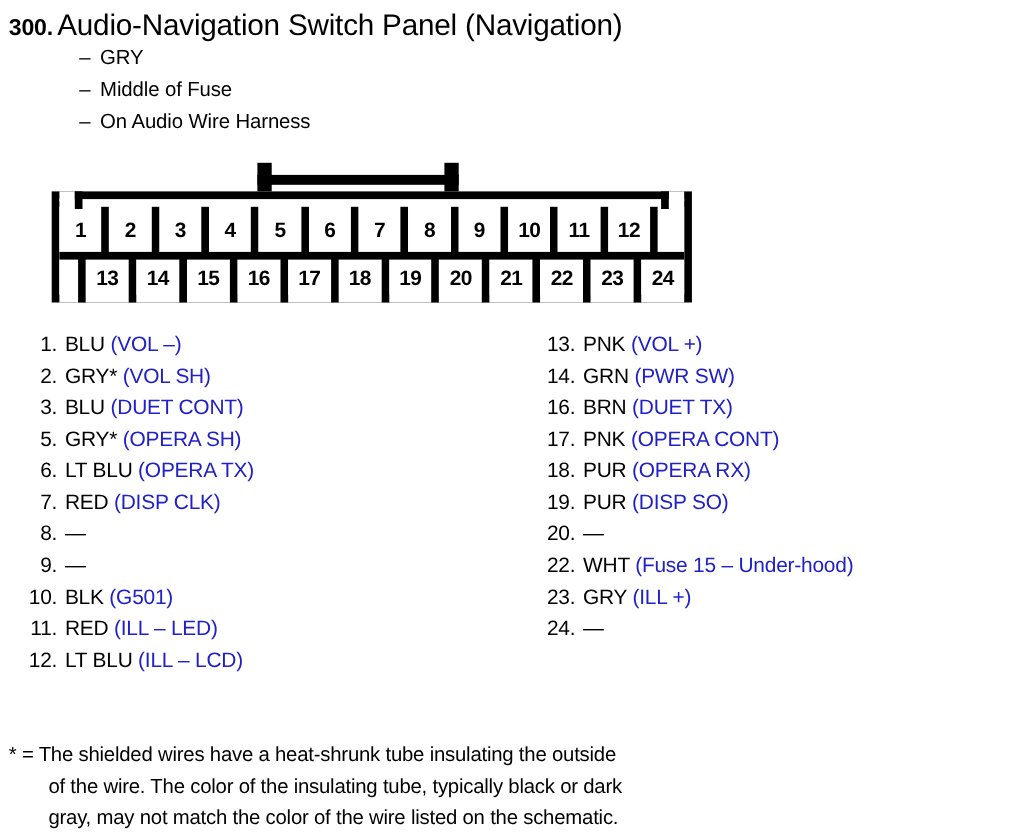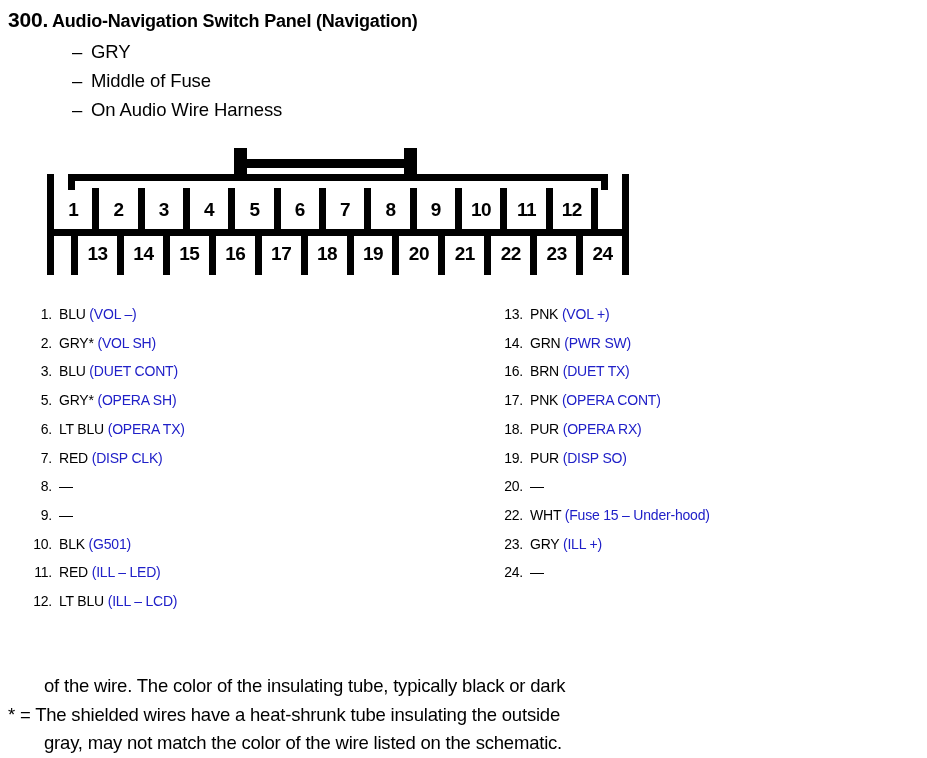--- a/index.html
+++ b/index.html
@@ -26,22 +26,22 @@
     white-space: nowrap;
   }
   .title-num {
     display: inline-block;
     width: 44px;
     font-size: 21px;
     font-weight: bold;
     letter-spacing: -0.2px;
   }
   .title-text {
-    font-size: 18px;
-    font-weight: bold;
+    font-size: 27px;
+    font-weight: normal;
     letter-spacing: -0.2px;
   }
 
   .subline {
     position: absolute;
     left: 72px;
     font-size: 18.5px;
     white-space: nowrap;
     letter-spacing: -0.1px;
   }
@@ -146,21 +146,21 @@
     top: 84px;
     width: 568px;
     height: 7px;
     background: #000;
     z-index: 2;
   }
 
   
   .pin-list {
     position: absolute;
-    font-size: 14px;
+    font-size: 19px;
     letter-spacing: -0.2px;
     line-height: 28.7px;
   }
   #pin-list-left  { left: 18px;  top: 300px; width: 460px; }
   #pin-list-right { left: 489px; top: 300px; width: 430px; }
 
   .pin-entry { white-space: nowrap; }
   .pin-idx {
     display: inline-block;
     width: 34px;
@@ -270,16 +270,16 @@
     <div class="pin-entry"><span class="pin-idx">17.</span><span class="pin-color">PNK</span> <span class="pin-circuit">(OPERA CONT)</span></div>
     <div class="pin-entry"><span class="pin-idx">18.</span><span class="pin-color">PUR</span> <span class="pin-circuit">(OPERA RX)</span></div>
     <div class="pin-entry"><span class="pin-idx">19.</span><span class="pin-color">PUR</span> <span class="pin-circuit">(DISP SO)</span></div>
     <div class="pin-entry"><span class="pin-idx">20.</span><span class="pin-color">—</span></div>
     <div class="pin-entry"><span class="pin-idx">22.</span><span class="pin-color">WHT</span> <span class="pin-circuit">(Fuse 15 – Under-hood)</span></div>
     <div class="pin-entry"><span class="pin-idx">23.</span><span class="pin-color">GRY</span> <span class="pin-circuit">(ILL +)</span></div>
     <div class="pin-entry"><span class="pin-idx">24.</span><span class="pin-color">—</span></div>
   </div>
 
 <div id="footnote">
+  <div class="fn-line">* = The shielded wires have a heat-shrunk tube insulating the outside</div>
   <div class="fn-line indent">of the wire. The color of the insulating tube, typically black or dark</div>
-  <div class="fn-line">* = The shielded wires have a heat-shrunk tube insulating the outside</div>
   <div class="fn-line indent">gray, may not match the color of the wire listed on the schematic.</div>
 </div>
 
 </body></html>

